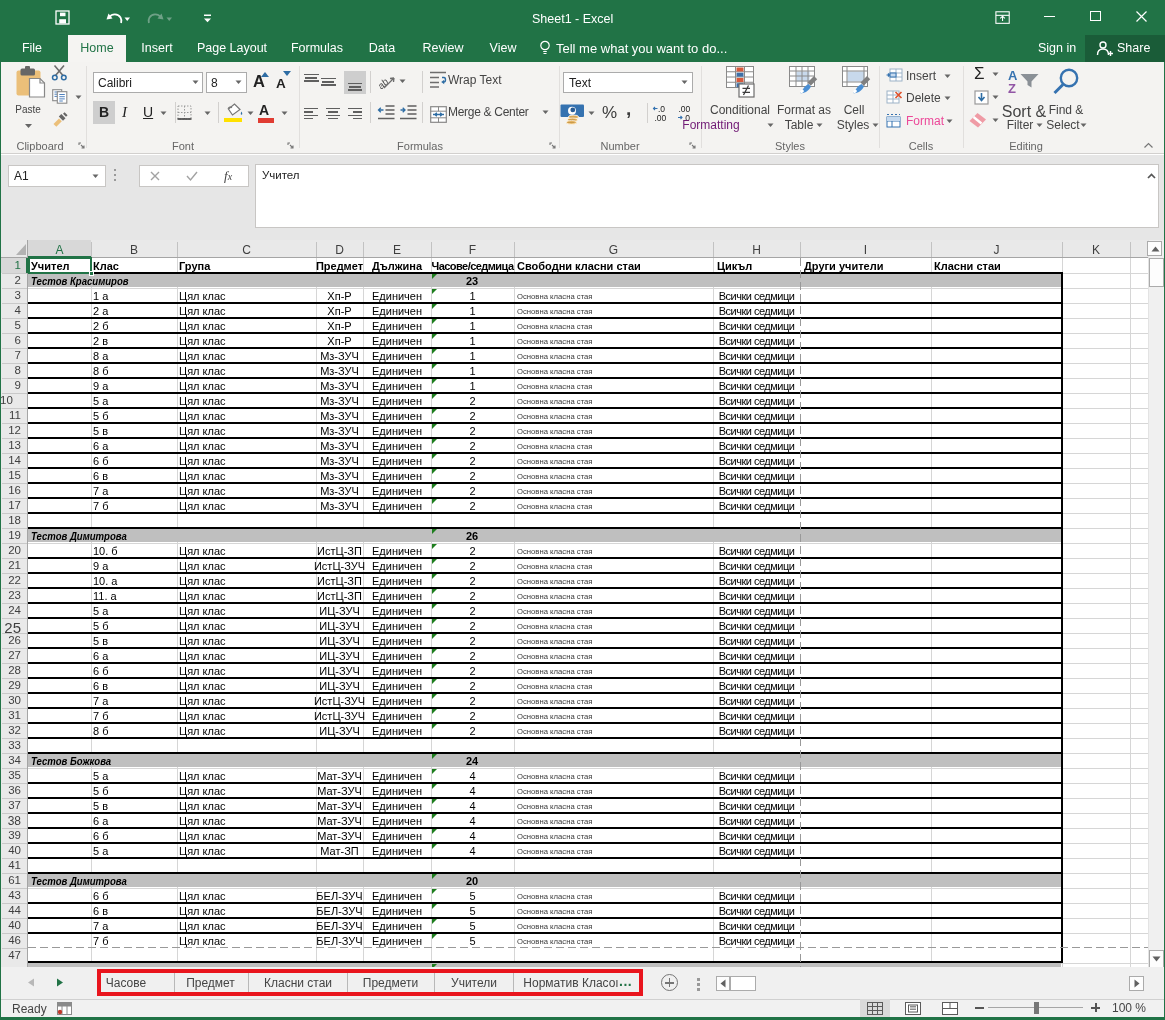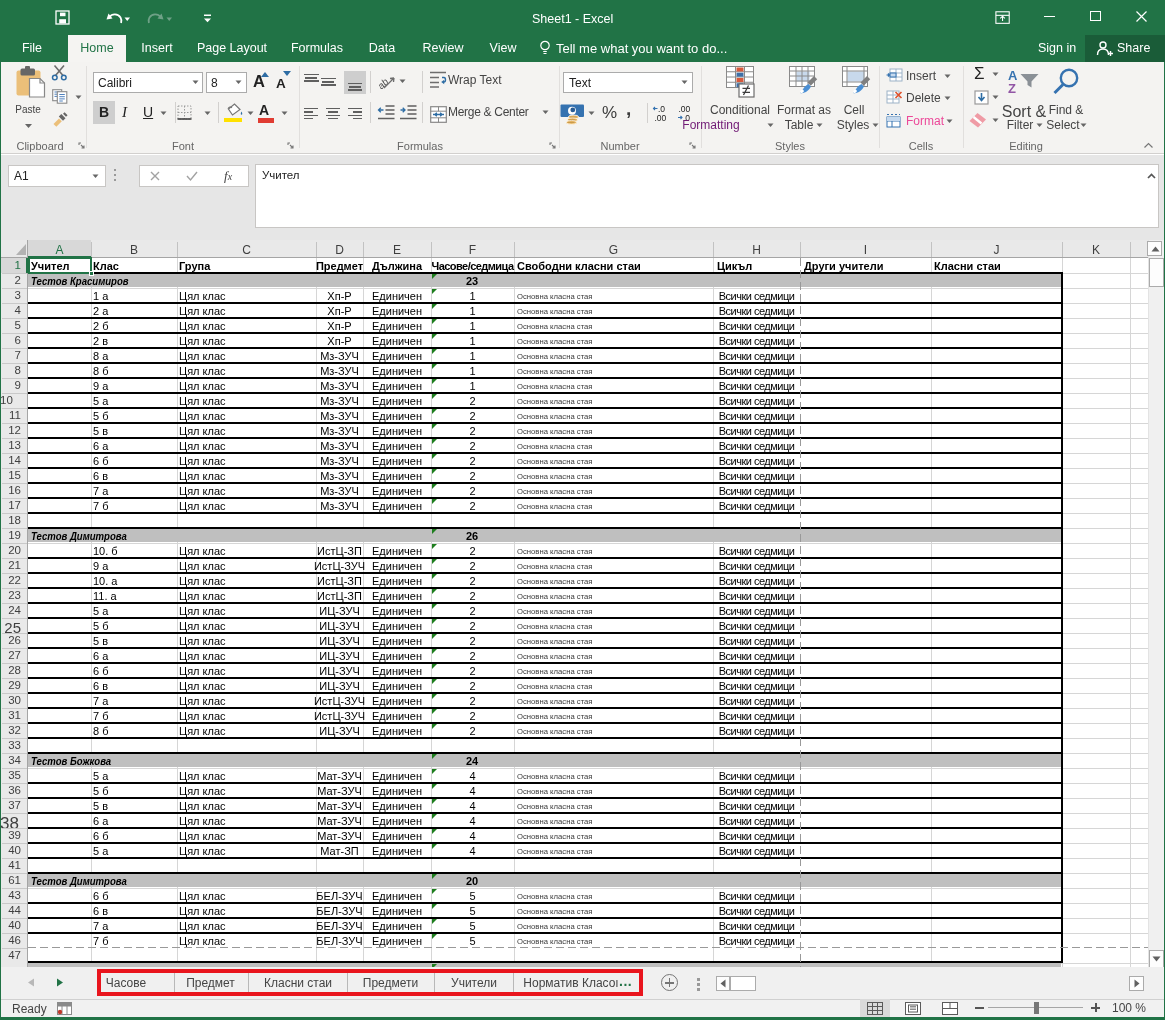--- a/index.html
+++ b/index.html
@@ -478,21 +478,21 @@
 <div class="tx" style="left:0;top:739px;width:21px;text-align:right;color:#3f3f3f;font-size:11.5px">33</div>
 <div class="ab" style="left:2px;top:738px;width:25px;height:1px;background:#c9c9c9"></div>
 <div class="tx" style="left:0;top:754px;width:21px;text-align:right;color:#3f3f3f;font-size:11.5px">34</div>
 <div class="ab" style="left:2px;top:753px;width:25px;height:1px;background:#c9c9c9"></div>
 <div class="tx" style="left:0;top:769px;width:21px;text-align:right;color:#3f3f3f;font-size:11.5px">35</div>
 <div class="ab" style="left:2px;top:768px;width:25px;height:1px;background:#c9c9c9"></div>
 <div class="tx" style="left:0;top:784px;width:21px;text-align:right;color:#3f3f3f;font-size:11.5px">36</div>
 <div class="ab" style="left:2px;top:783px;width:25px;height:1px;background:#c9c9c9"></div>
 <div class="tx" style="left:0;top:799px;width:21px;text-align:right;color:#3f3f3f;font-size:11.5px">37</div>
 <div class="ab" style="left:2px;top:798px;width:25px;height:1px;background:#c9c9c9"></div>
-<div class="tx" style="left:0;top:814px;width:21px;text-align:left;color:#3f3f3f;font-size:17px">38</div>
+<div class="tx" style="left:0;top:814px;width:21px;text-align:right;color:#3f3f3f;font-size:12px">38</div>
 <div class="ab" style="left:2px;top:813px;width:25px;height:1px;background:#c9c9c9"></div>
 <div class="tx" style="left:0;top:829px;width:21px;text-align:right;color:#3f3f3f;font-size:11.5px">39</div>
 <div class="ab" style="left:2px;top:828px;width:25px;height:1px;background:#c9c9c9"></div>
 <div class="tx" style="left:0;top:844px;width:21px;text-align:right;color:#3f3f3f;font-size:11.5px">40</div>
 <div class="ab" style="left:2px;top:843px;width:25px;height:1px;background:#c9c9c9"></div>
 <div class="tx" style="left:0;top:859px;width:21px;text-align:right;color:#3f3f3f;font-size:11.5px">41</div>
 <div class="ab" style="left:2px;top:858px;width:25px;height:1px;background:#c9c9c9"></div>
 <div class="tx" style="left:0;top:874px;width:21px;text-align:right;color:#3f3f3f;font-size:11.5px">61</div>
 <div class="ab" style="left:2px;top:873px;width:25px;height:1px;background:#c9c9c9"></div>
 <div class="tx" style="left:0;top:889px;width:21px;text-align:right;color:#3f3f3f;font-size:11.5px">43</div>

